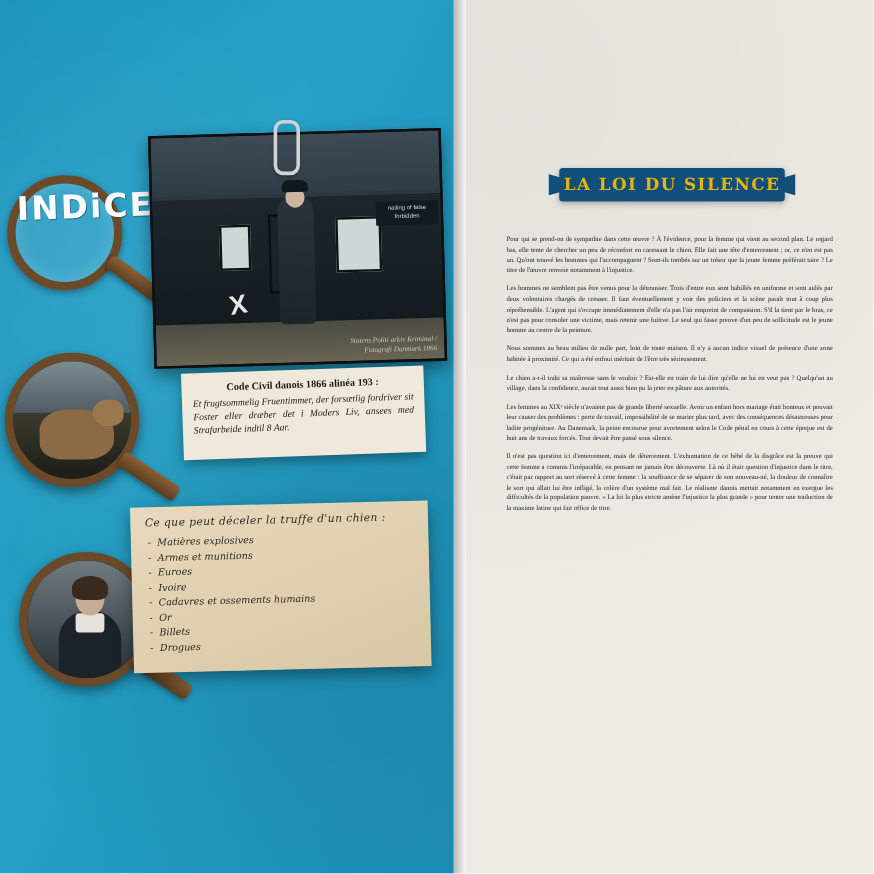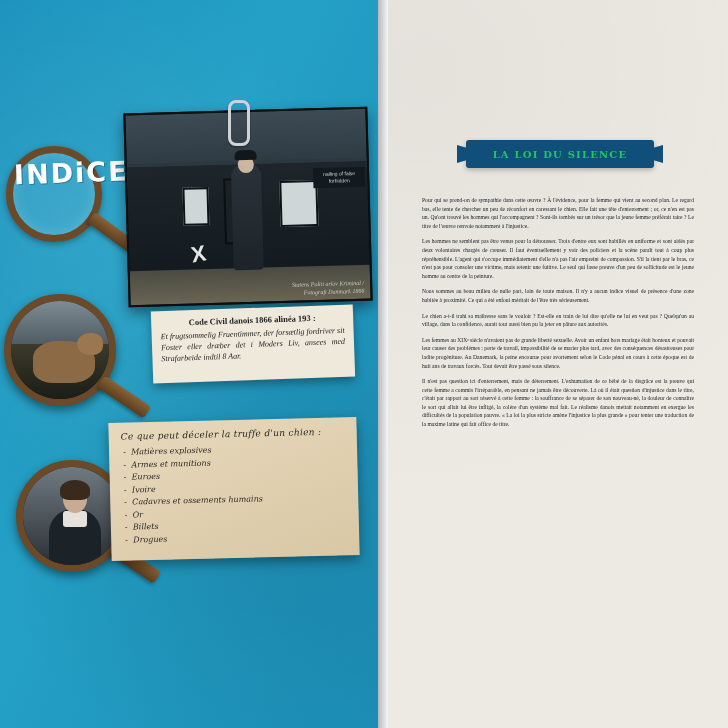--- a/index.html
+++ b/index.html
@@ -328,24 +328,24 @@
     content: "";
     position: absolute;
     top: 5px;
     width: 12px;
     height: 18px;
     background: #0f4f7a;
   }
   #title-banner:before { left: -9px; clip-path: polygon(0 0, 100% 20%, 100% 80%, 0 100%); }
   #title-banner:after  { right: -9px; clip-path: polygon(100% 0, 0 20%, 0 80%, 100% 100%); }
   #title-banner .txt {
-    color: #22c55e;
+    color: #eab308;
     font-family: "DejaVu Serif", serif;
     font-weight: bold;
-    font-size: 10px;
+    font-size: 14px;
     letter-spacing: 1.2px;
     white-space: nowrap;
   }
 
   #article {
     position: absolute;
     left: 34px;
     top: 196px;
     width: 272px;
     color: #20242a;

